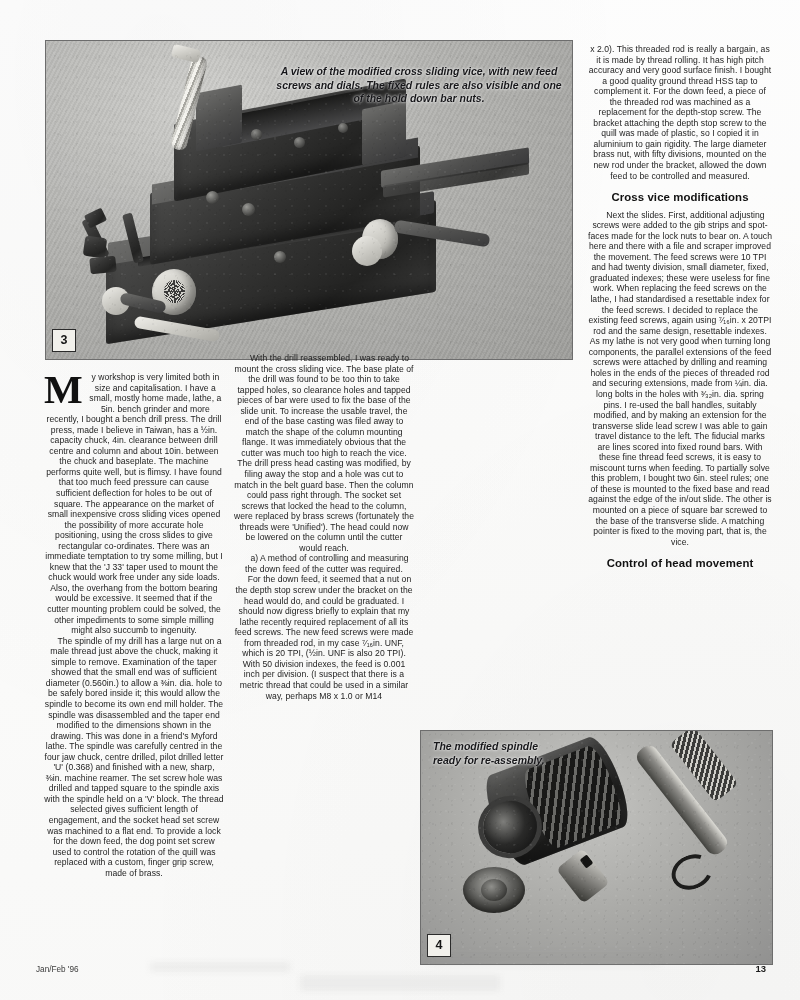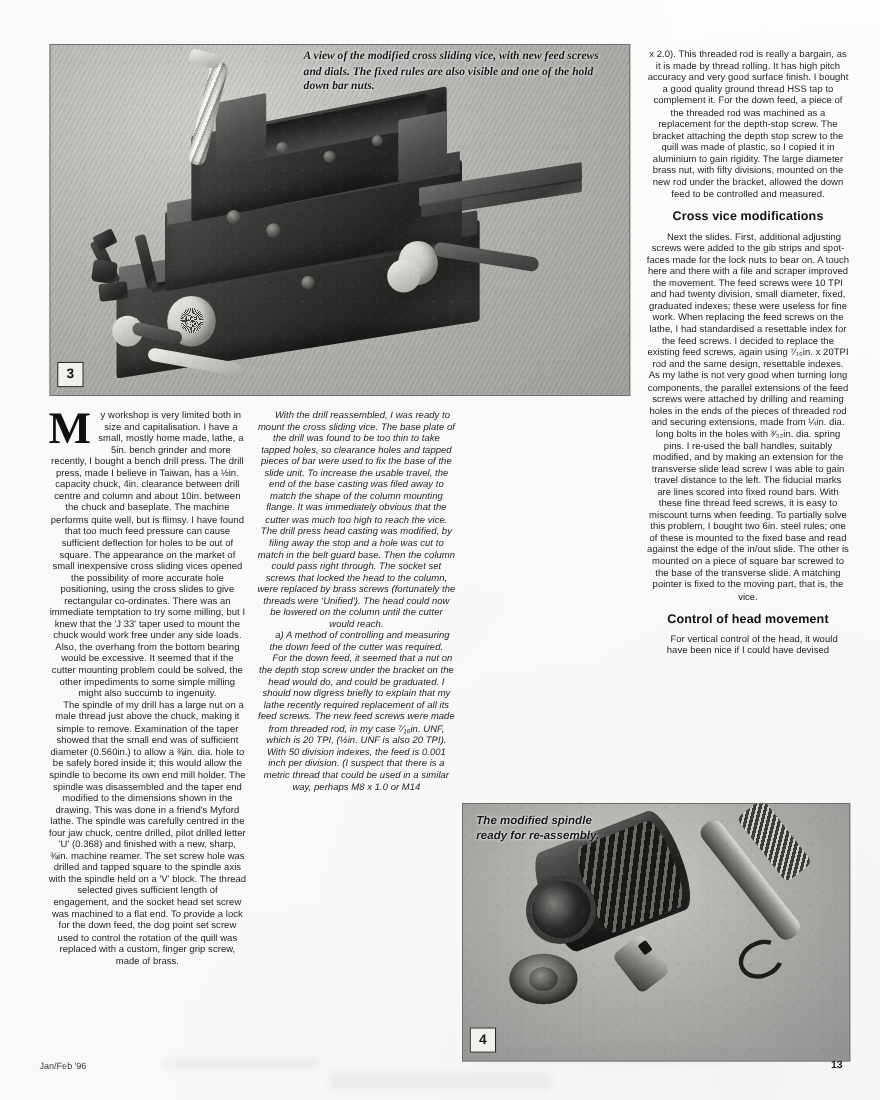--- a/index.html
+++ b/index.html
@@ -75,24 +75,23 @@
     font-family: "Liberation Sans", sans-serif;
     font-weight: bold;
     font-style: italic;
     font-size: 10.5px;
     line-height: 13.5px;
     color: #17171a;
     text-shadow: 0 0 2px rgba(255,255,255,0.85), 0 0 4px rgba(255,255,255,0.65);
     z-index: 6;
   }
   #cap-vice {
-    right: 10px; top: 4px;
+    right: 10px; top: 24px;
     width: 286px;
-    text-align: left;
-    font-family: Liberation Serif, serif;
+    text-align: center;
   }
   #cap-spindle {
     left: 12px; top: 9px;
     width: 130px;
     text-align: left;
   }
 
   .fig-badge {
     position: absolute;
     width: 22px; height: 21px;
@@ -127,21 +126,21 @@
     text-align: center;
     letter-spacing: 0.05px;
   }
   .col p {
     margin: 0;
     text-indent: 11px;
   }
   .col p.noindent { text-indent: 0; }
 
   #col1 { left: 44px;  top: 372px; width: 180px; }
-  #col2 { left: 234px; top: 372px; width: 180px; font-style: italic; }
+  #col2 { left: 234px; top: 353px; width: 180px; }
   #col4 { left: 588px; top: 44px;  width: 184px; }
 
   #col1 .dropcap {
     float: left;
     font-family: "Liberation Serif", serif;
     font-weight: bold;
     font-size: 41px;
     line-height: 33px;
     padding: 1px 4px 0 0;
     color: #111;
@@ -274,21 +273,20 @@
 
   <div class="col" id="col4">
     <p class="noindent">x 2.0). This threaded rod is really a bargain, as it is made by thread rolling. It has high pitch accuracy and very good surface finish. I bought a good quality ground thread HSS tap to complement it. For the down feed, a piece of the threaded rod was machined as a replacement for the depth-stop screw. The bracket attaching the depth stop screw to the quill was made of plastic, so I copied it in aluminium to gain rigidity. The large diameter brass nut, with fifty divisions, mounted on the new rod under the bracket, allowed the down feed to be controlled and measured.</p>
 
     <h2 class="section">Cross vice modifications</h2>
 
     <p>Next the slides. First, additional adjusting screws were added to the gib strips and spot-faces made for the lock nuts to bear on. A touch here and there with a file and scraper improved the movement. The feed screws were 10 TPI and had twenty division, small diameter, fixed, graduated indexes; these were useless for fine work. When replacing the feed screws on the lathe, I had standardised a resettable index for the feed screws. I decided to replace the existing feed screws, again using ⁷⁄₁₆in. x 20TPI rod and the same design, resettable indexes. As my lathe is not very good when turning long components, the parallel extensions of the feed screws were attached by drilling and reaming holes in the ends of the pieces of threaded rod and securing extensions, made from ¼in. dia. long bolts in the holes with ³⁄₃₂in. dia. spring pins. I re-used the ball handles, suitably modified, and by making an extension for the transverse slide lead screw I was able to gain travel distance to the left. The fiducial marks are lines scored into fixed round bars. With these fine thread feed screws, it is easy to miscount turns when feeding. To partially solve this problem, I bought two 6in. steel rules; one of these is mounted to the fixed base and read against the edge of the in/out slide. The other is mounted on a piece of square bar screwed to the base of the transverse slide. A matching pointer is fixed to the moving part, that is, the vice.</p>
 
     <h2 class="section">Control of head movement</h2>
 
-    <p>For vertical control of the head, it would have been nice if I could have devised</p>
   </div>
 
   <div class="col" id="col1">
     <span class="dropcap">M</span>
     <p class="noindent">y workshop is very limited both in size and capitalisation. I have a small, mostly home made, lathe, a 5in. bench grinder and more recently, I bought a bench drill press. The drill press, made I believe in Taiwan, has a ½in. capacity chuck, 4in. clearance between drill centre and column and about 10in. between the chuck and baseplate. The machine performs quite well, but is flimsy. I have found that too much feed pressure can cause sufficient deflection for holes to be out of square. The appearance on the market of small inexpensive cross sliding vices opened the possibility of more accurate hole positioning, using the cross slides to give rectangular co-ordinates. There was an immediate temptation to try some milling, but I knew that the 'J 33' taper used to mount the chuck would work free under any side loads. Also, the overhang from the bottom bearing would be excessive. It seemed that if the cutter mounting problem could be solved, the other impediments to some simple milling might also succumb to ingenuity.</p>
     <p>The spindle of my drill has a large nut on a male thread just above the chuck, making it simple to remove. Examination of the taper showed that the small end was of sufficient diameter (0.560in.) to allow a ⅜in. dia. hole to be safely bored inside it; this would allow the spindle to become its own end mill holder. The spindle was disassembled and the taper end modified to the dimensions shown in the drawing. This was done in a friend's Myford lathe. The spindle was carefully centred in the four jaw chuck, centre drilled, pilot drilled letter 'U' (0.368) and finished with a new, sharp, ⅜in. machine reamer. The set screw hole was drilled and tapped square to the spindle axis with the spindle held on a 'V' block. The thread selected gives sufficient length of engagement, and the socket head set screw was machined to a flat end. To provide a lock for the down feed, the dog point set screw used to control the rotation of the quill was replaced with a custom, finger grip screw, made of brass.</p>
   </div>
 
   <div class="col" id="col2">
     <p>With the drill reassembled, I was ready to mount the cross sliding vice. The base plate of the drill was found to be too thin to take tapped holes, so clearance holes and tapped pieces of bar were used to fix the base of the slide unit. To increase the usable travel, the end of the base casting was filed away to match the shape of the column mounting flange. It was immediately obvious that the cutter was much too high to reach the vice. The drill press head casting was modified, by filing away the stop and a hole was cut to match in the belt guard base. Then the column could pass right through. The socket set screws that locked the head to the column, were replaced by brass screws (fortunately the threads were 'Unified'). The head could now be lowered on the column until the cutter would reach.</p>

